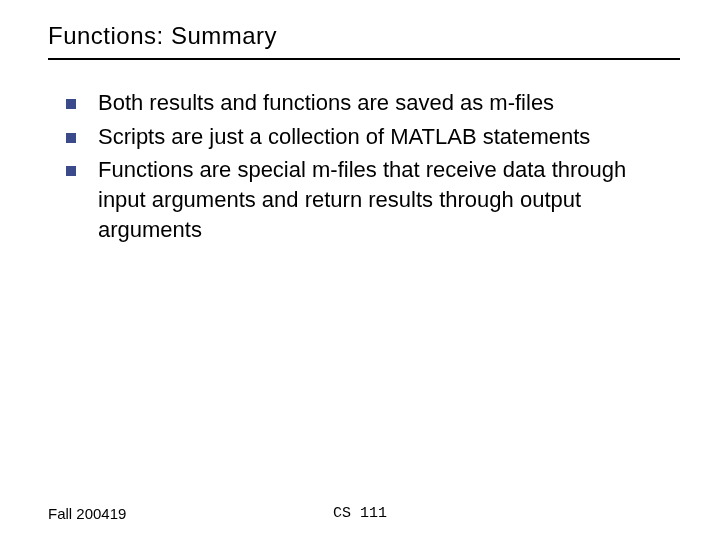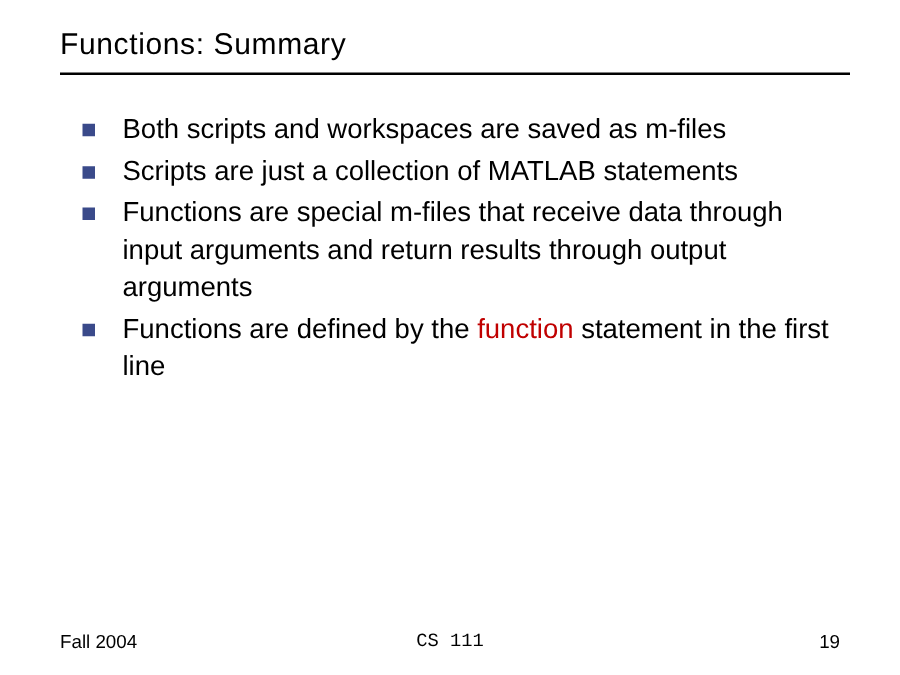--- a/index.html
+++ b/index.html
@@ -46,35 +46,34 @@
   }
   .hl { color: #c00000; }
   .footer {
     position: absolute;
     left: 0;
     bottom: 18px;
     width: 720px;
     padding: 0 48px;
     font-size: 15px;
     display: flex;
-    justify-content: space-between;
+    justify-content: flex-start;
     align-items: baseline;
   }
   .footer-center { position: absolute; left: 50%; transform: translateX(-50%); font-family: Liberation Mono, monospace; }
 </style>
 </head>
 <body>
 
 <div class="title">Functions: Summary</div>
 <hr class="rule">
 
 <ul class="bullets">
-  <li><span>Both scripts and workspaces are saved as m-files</span></li>
+  <li><span>Both results and functions are saved as m-files</span></li>
   <li><span>Scripts are just a collection of MATLAB statements</span></li>
   <li><span>Functions are special m-files that receive data through input arguments and return results through output arguments</span></li>
-  <li><span>Functions are defined by the </span><span class="hl">function</span><span> statement in the first line</span></li>
 </ul>
 
 <div class="footer">
   <span>Fall 2004</span>
   <span class="footer-center">CS 111</span>
   <span>19</span>
 </div>
 
 </body></html>

